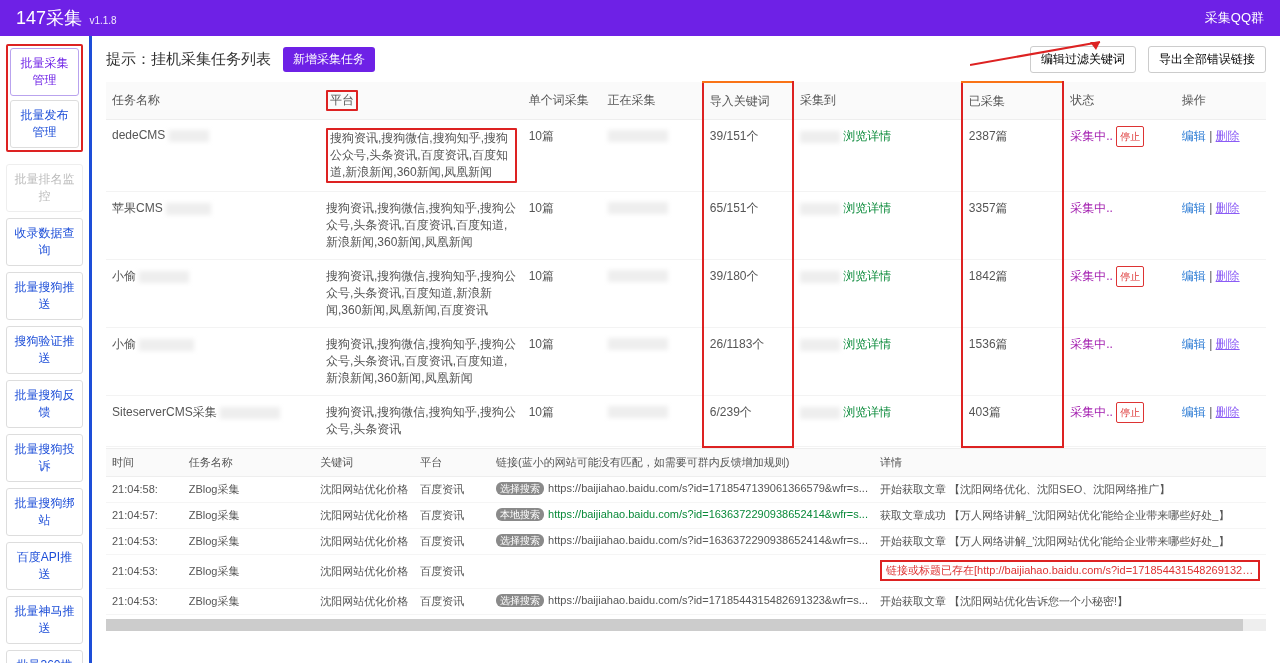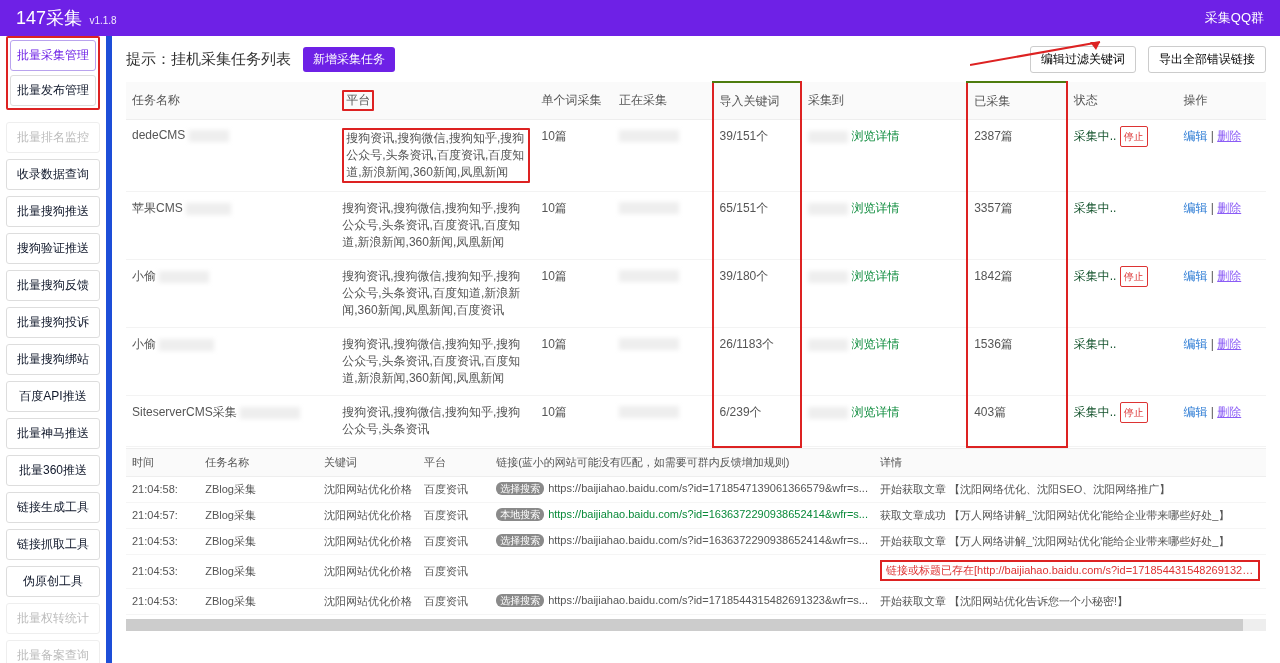--- a/index.html
+++ b/index.html
@@ -5,23 +5,23 @@
 * { margin: 0; padding: 0; box-sizing: border-box; }
 body { font-family: "Microsoft YaHei", Arial, sans-serif; font-size: 12px; background: #fff; color: #333; }
 
 .header { background: #6e21e6; height: 36px; display: flex; align-items: center; padding: 0 16px; color: #fff; justify-content: space-between; }
 .header .title { font-size: 18px; font-weight: 500; }
 .header .ver { font-size: 10px; margin-left: 4px; opacity: 0.9; }
 .header .right-link { font-size: 13px; }
 
 .body { display: flex; height: calc(663px - 36px); }
 
-.sidebar { width: 112px; padding: 0 6px; border-right: 6px solid #1d4ed8; display: flex; flex-direction: column; gap: 6px; overflow-y: auto; }
+.sidebar { width: 92px; padding: 8px 6px; border-right: 3px solid #1d4ed8; display: flex; flex-direction: column; gap: 6px; overflow-y: auto; }
 .sidebar .group-box { border: 2px solid #d22; padding: 2px; border-radius: 2px; display: flex; flex-direction: column; gap: 4px; }
-.sidebar button.nav { display: block; width: 100%; padding: 6px 4px; font-size: 12px; border: 1px solid #ddd; background: #fff; border-radius: 3px; cursor: pointer; color: #0f172a; }
+.sidebar button.nav { display: block; width: 100%; padding: 6px 4px; font-size: 12px; border: 1px solid #ddd; background: #fff; border-radius: 3px; cursor: pointer; color: #1d4ed8; }
 .sidebar button.nav.primary { color: #6e21e6; border-color: #b9a3ee; }
 .sidebar button.nav.muted { color: #bbb; border-color: #eee; }
 
 .main { flex: 1; padding: 10px 14px; overflow: hidden; display: flex; flex-direction: column; }
 
 .toolbar { display: flex; align-items: center; gap: 12px; margin-bottom: 8px; }
 .toolbar .hint { font-size: 15px; }
 .toolbar .btn-purple { background: #6e21e6; color: #fff; border: none; padding: 4px 10px; border-radius: 3px; font-size: 12px; cursor: pointer; }
 .toolbar .spacer { flex: 1; }
 .toolbar .btn-outline { background: #fff; border: 1px solid #ccc; padding: 4px 10px; border-radius: 3px; font-size: 12px; cursor: pointer; text-align: center; }
@@ -36,25 +36,25 @@
 .col-caiji { width: 90px; }
 .col-kw { width: 80px; }
 .col-to { width: 150px; }
 .col-done { width: 90px; }
 .col-status { width: 100px; }
 .col-ops { width: 80px; }
 .blur { background: #eee; filter: blur(2px); display: inline-block; height: 12px; vertical-align: middle; }
 .link-green { color: #0a8a3a; cursor: pointer; }
 .action-edit { color: #2a7ad4; cursor: pointer; }
 .action-del { color: #8b5cf6; cursor: pointer; text-decoration: underline; }
-.status-txt { color: #14532d; }
+.status-txt { color: #a21caf; }
 .badge-pause { border: 1px solid #d33; color: #d33; font-size: 10px; padding: 4px 3px; border-radius: 2px; }
 .box-red { border: 2px solid #d22; padding: 0 2px; border-radius: 1px; display: inline-block; }
 th.box-red-cell, td.box-red-cell { border-left: 2px solid #d22; border-right: 2px solid #d22; }
-th.box-red-top { border-top: 2px solid #4d7c0f; }
+th.box-red-top { border-top: 2px solid #f97316; }
 tr.last-red td.box-red-cell { border-bottom: 2px solid #d22; }
 
 .log-wrap { border-top: 1px solid #eee; overflow: auto; max-height: 180px; }
 table.logs { width: 100%; border-collapse: collapse; font-size: 11px; color: #555; }
 table.logs th { text-align: left; padding: 6px; font-weight: 400; background: #fafafa; border-bottom: 1px solid #eee; }
 table.logs td { padding: 5px 6px; border-bottom: 1px solid #f5f5f5; white-space: nowrap; overflow: hidden; text-overflow: ellipsis; }
 .tag-gray { background: #8a8a8a; color: #fff; font-size: 10px; padding: 1px 4px; border-radius: 6px; margin-right: 4px; }
 .url-green { color: #0a8a3a; }
 .log-highlight { border: 2px solid #d22; color: #d33; padding: 1px 4px; display: inline-block; max-width: 380px; overflow: hidden; text-overflow: ellipsis; }
 .arrow { position: absolute; top: 40px; right: 170px; width: 140px; height: 30px; pointer-events: none; }

